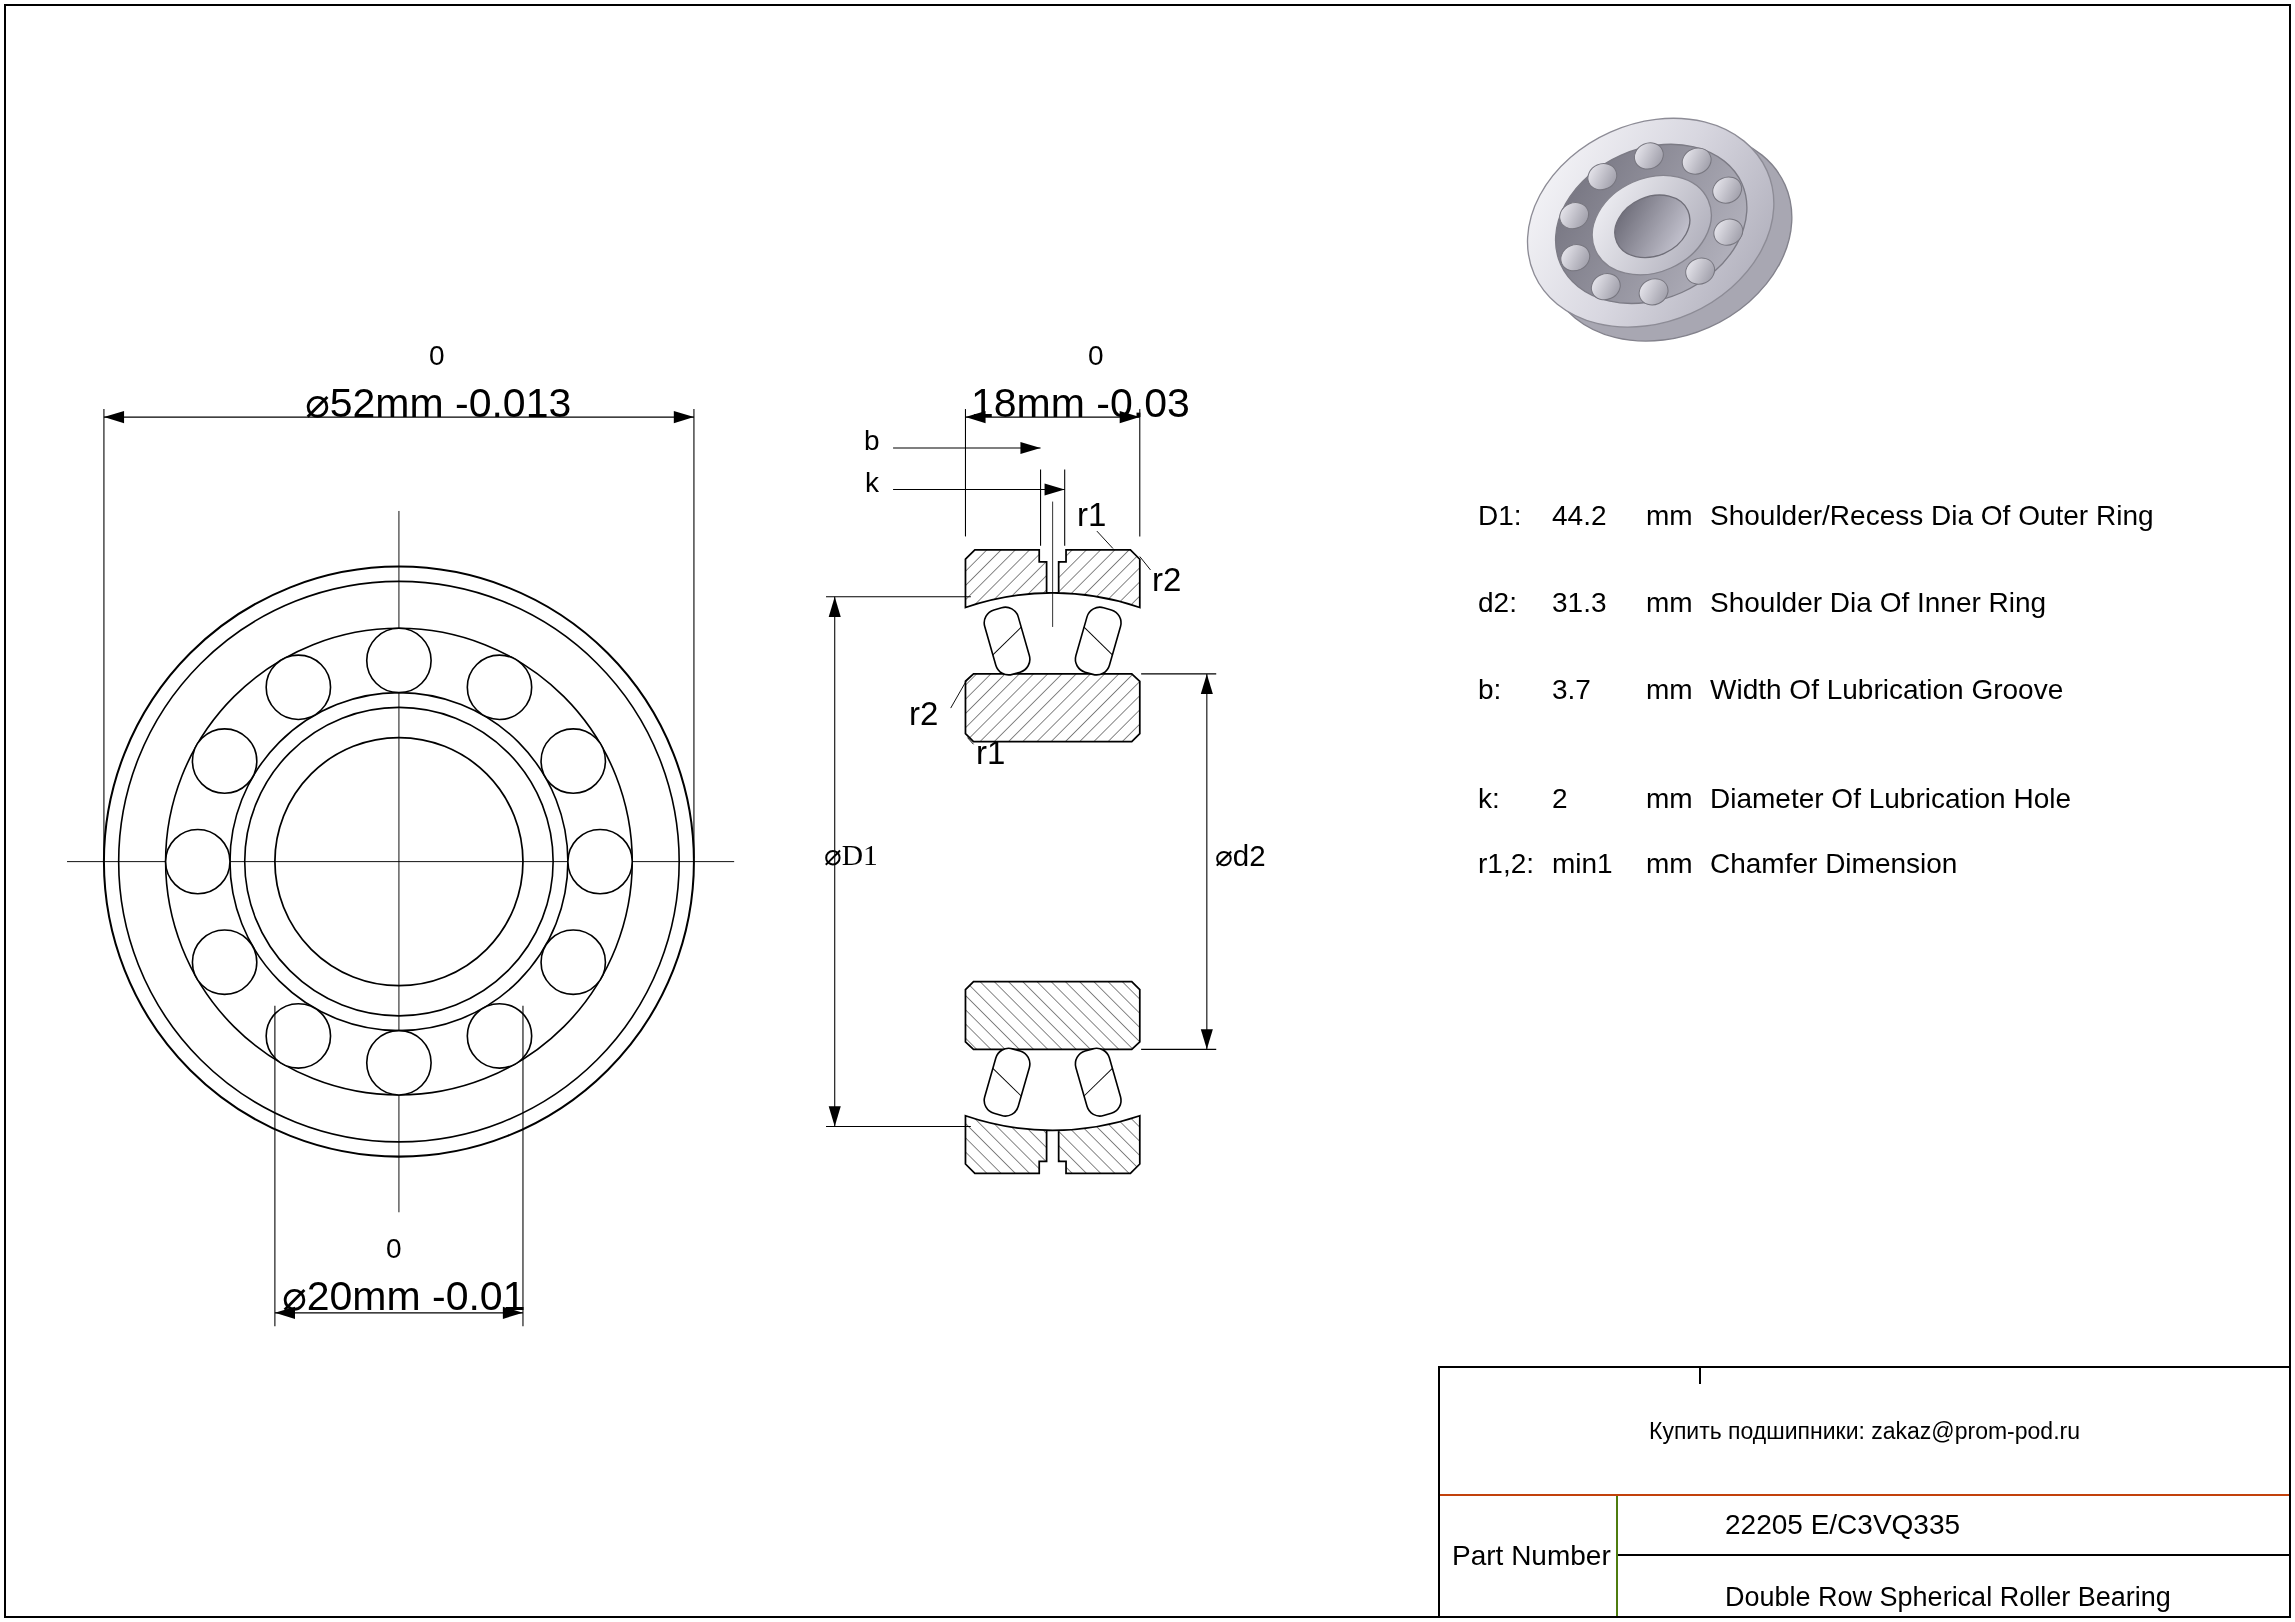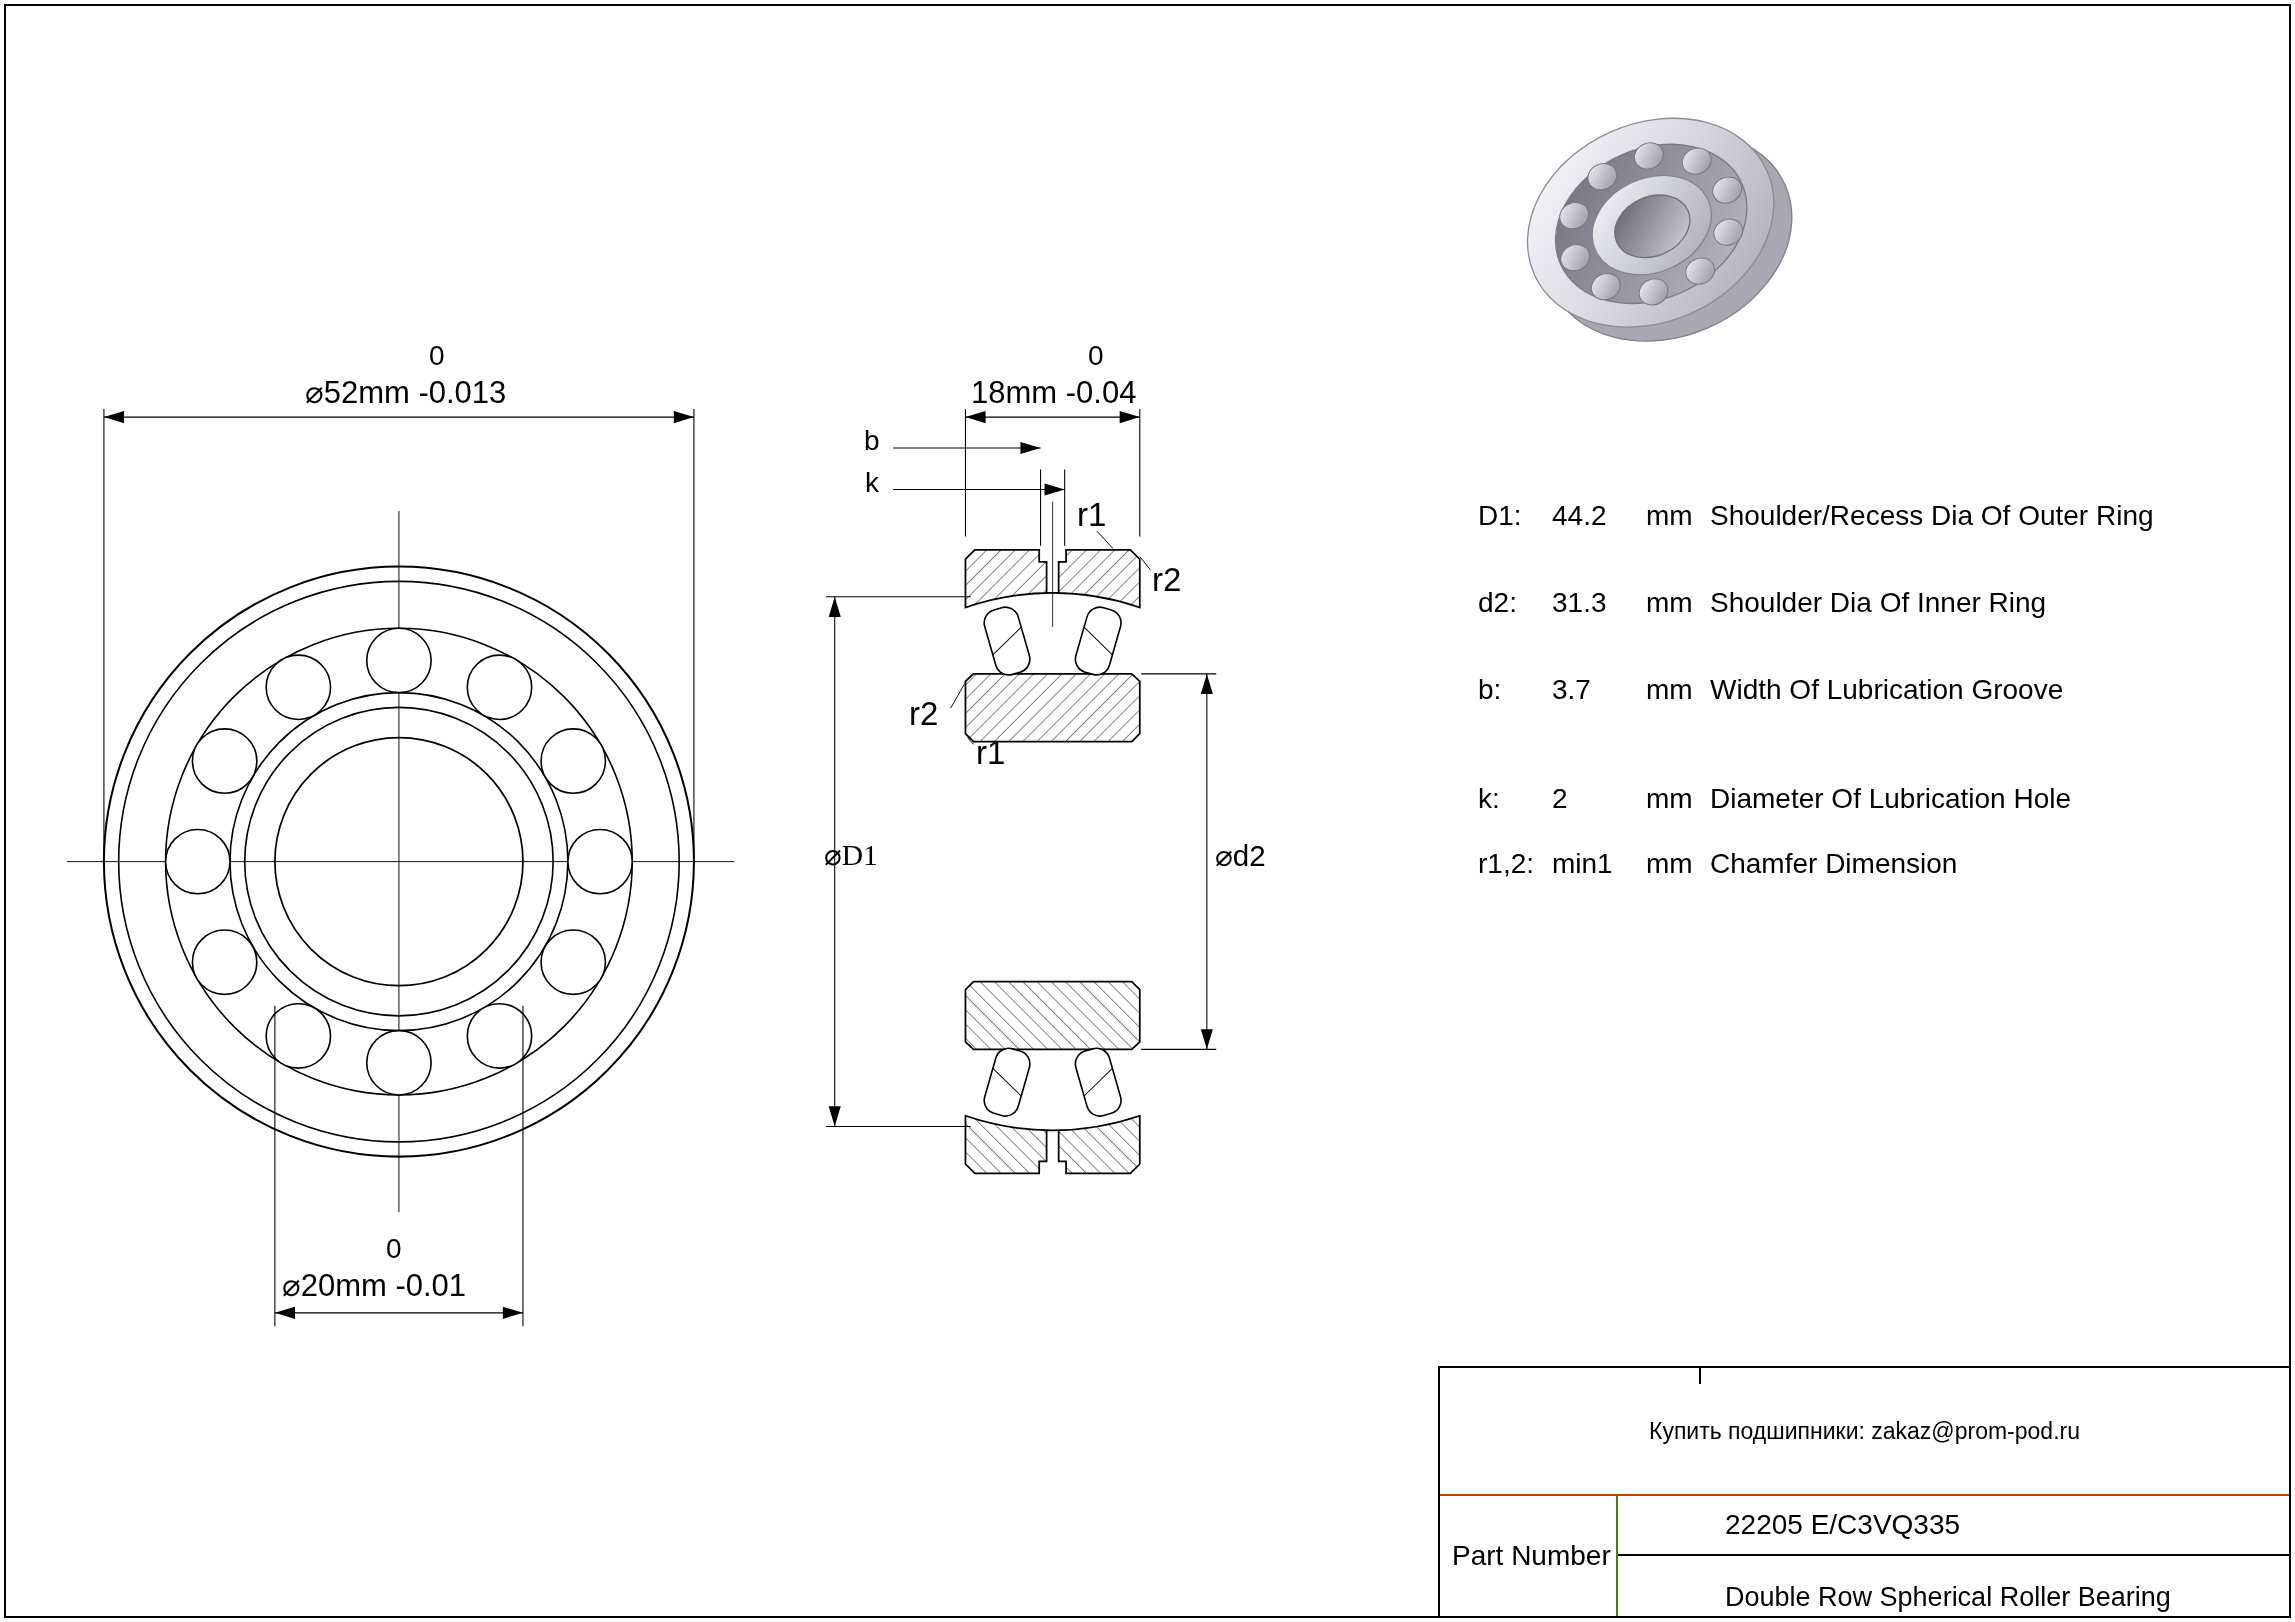--- a/index.html
+++ b/index.html
@@ -1,21 +1,21 @@
 <!DOCTYPE html>
 <html style="font-size:10.7px"><head>
 <meta charset="utf-8">
 <style>
   html,body{margin:0;padding:0;background:#fff;}
   .page{position:relative;width:2295px;height:1622px;background:#fff;overflow:hidden;
         font-family:"Liberation Sans","DejaVu Sans",sans-serif;color:#000;}
   .page-border{position:absolute;inset:4px;border:2px solid #000;pointer-events:none;}
   svg.drawing{position:absolute;left:0;top:0;}
   .txt{position:absolute;line-height:1;white-space:nowrap;color:#000;}
-  .dim{font-size:31px;}
+  .dim{font-size:41px;margin-top:6px;}
   .tol{font-size:28px;}
   .lbl{font-size:33px;}
   .dlabel{font-size:29.5px;}
   .spec-row{position:absolute;left:1478px;font-size:28px;white-space:nowrap;}
   .sp{display:inline-block;min-width:74px;}
   .sv{display:inline-block;min-width:94px;}
   .su{display:inline-block;min-width:64px;}
   .title-block{position:absolute;left:1438px;top:1366px;right:4px;bottom:4px;border:2px solid #000;}
   .tb-row1{position:relative;height:126px;border-bottom:2px solid #c2410c;display:flex;align-items:center;justify-content:center;font-size:23px;}
   .tb-tick{position:absolute;left:259px;top:0;width:2px;height:16px;background:#000;}
@@ -176,21 +176,21 @@
       <ellipse cx="0" cy="4" rx="92" ry="70" fill="url(#g-inner)" stroke="#85848e" stroke-width="2"></ellipse>
       <ellipse cx="0" cy="6" rx="58" ry="44" fill="url(#g-bore)" stroke="#6f6e78" stroke-width="2"></ellipse>
     </g>
   </svg>
 
   <div class="txt tol" style="left:429px;top:342px;">0</div>
   <div class="txt dim" style="left:305px;top:377px;">⌀52mm -0.013</div>
   <div class="txt tol" style="left:386px;top:1235px;">0</div>
   <div class="txt dim" style="left:282px;top:1270px;">⌀20mm -0.01</div>
   <div class="txt tol" style="left:1088px;top:342px;">0</div>
-  <div class="txt dim" style="left:971px;top:377px;">18mm -0.04</div>
+  <div class="txt dim" style="left:971px;top:377px;">18mm -0.03</div>
   <div class="txt tol" style="left:864px;top:427px;">b</div>
   <div class="txt tol" style="left:865px;top:469px;">k</div>
   <div class="txt lbl" style="left:1077px;top:498px;">r1</div>
   <div class="txt lbl" style="left:1152px;top:563px;">r2</div>
   <div class="txt lbl" style="left:909px;top:697px;">r2</div>
   <div class="txt lbl" style="left:976px;top:736px;">r1</div>
   <div class="txt dlabel" style="left:824px;top:841px;font-family:Liberation Serif, serif;">⌀D1</div>
   <div class="txt dlabel" style="left:1215px;top:841px;">⌀d2</div>
 
   <div class="spec-row" style="top:500px;">

